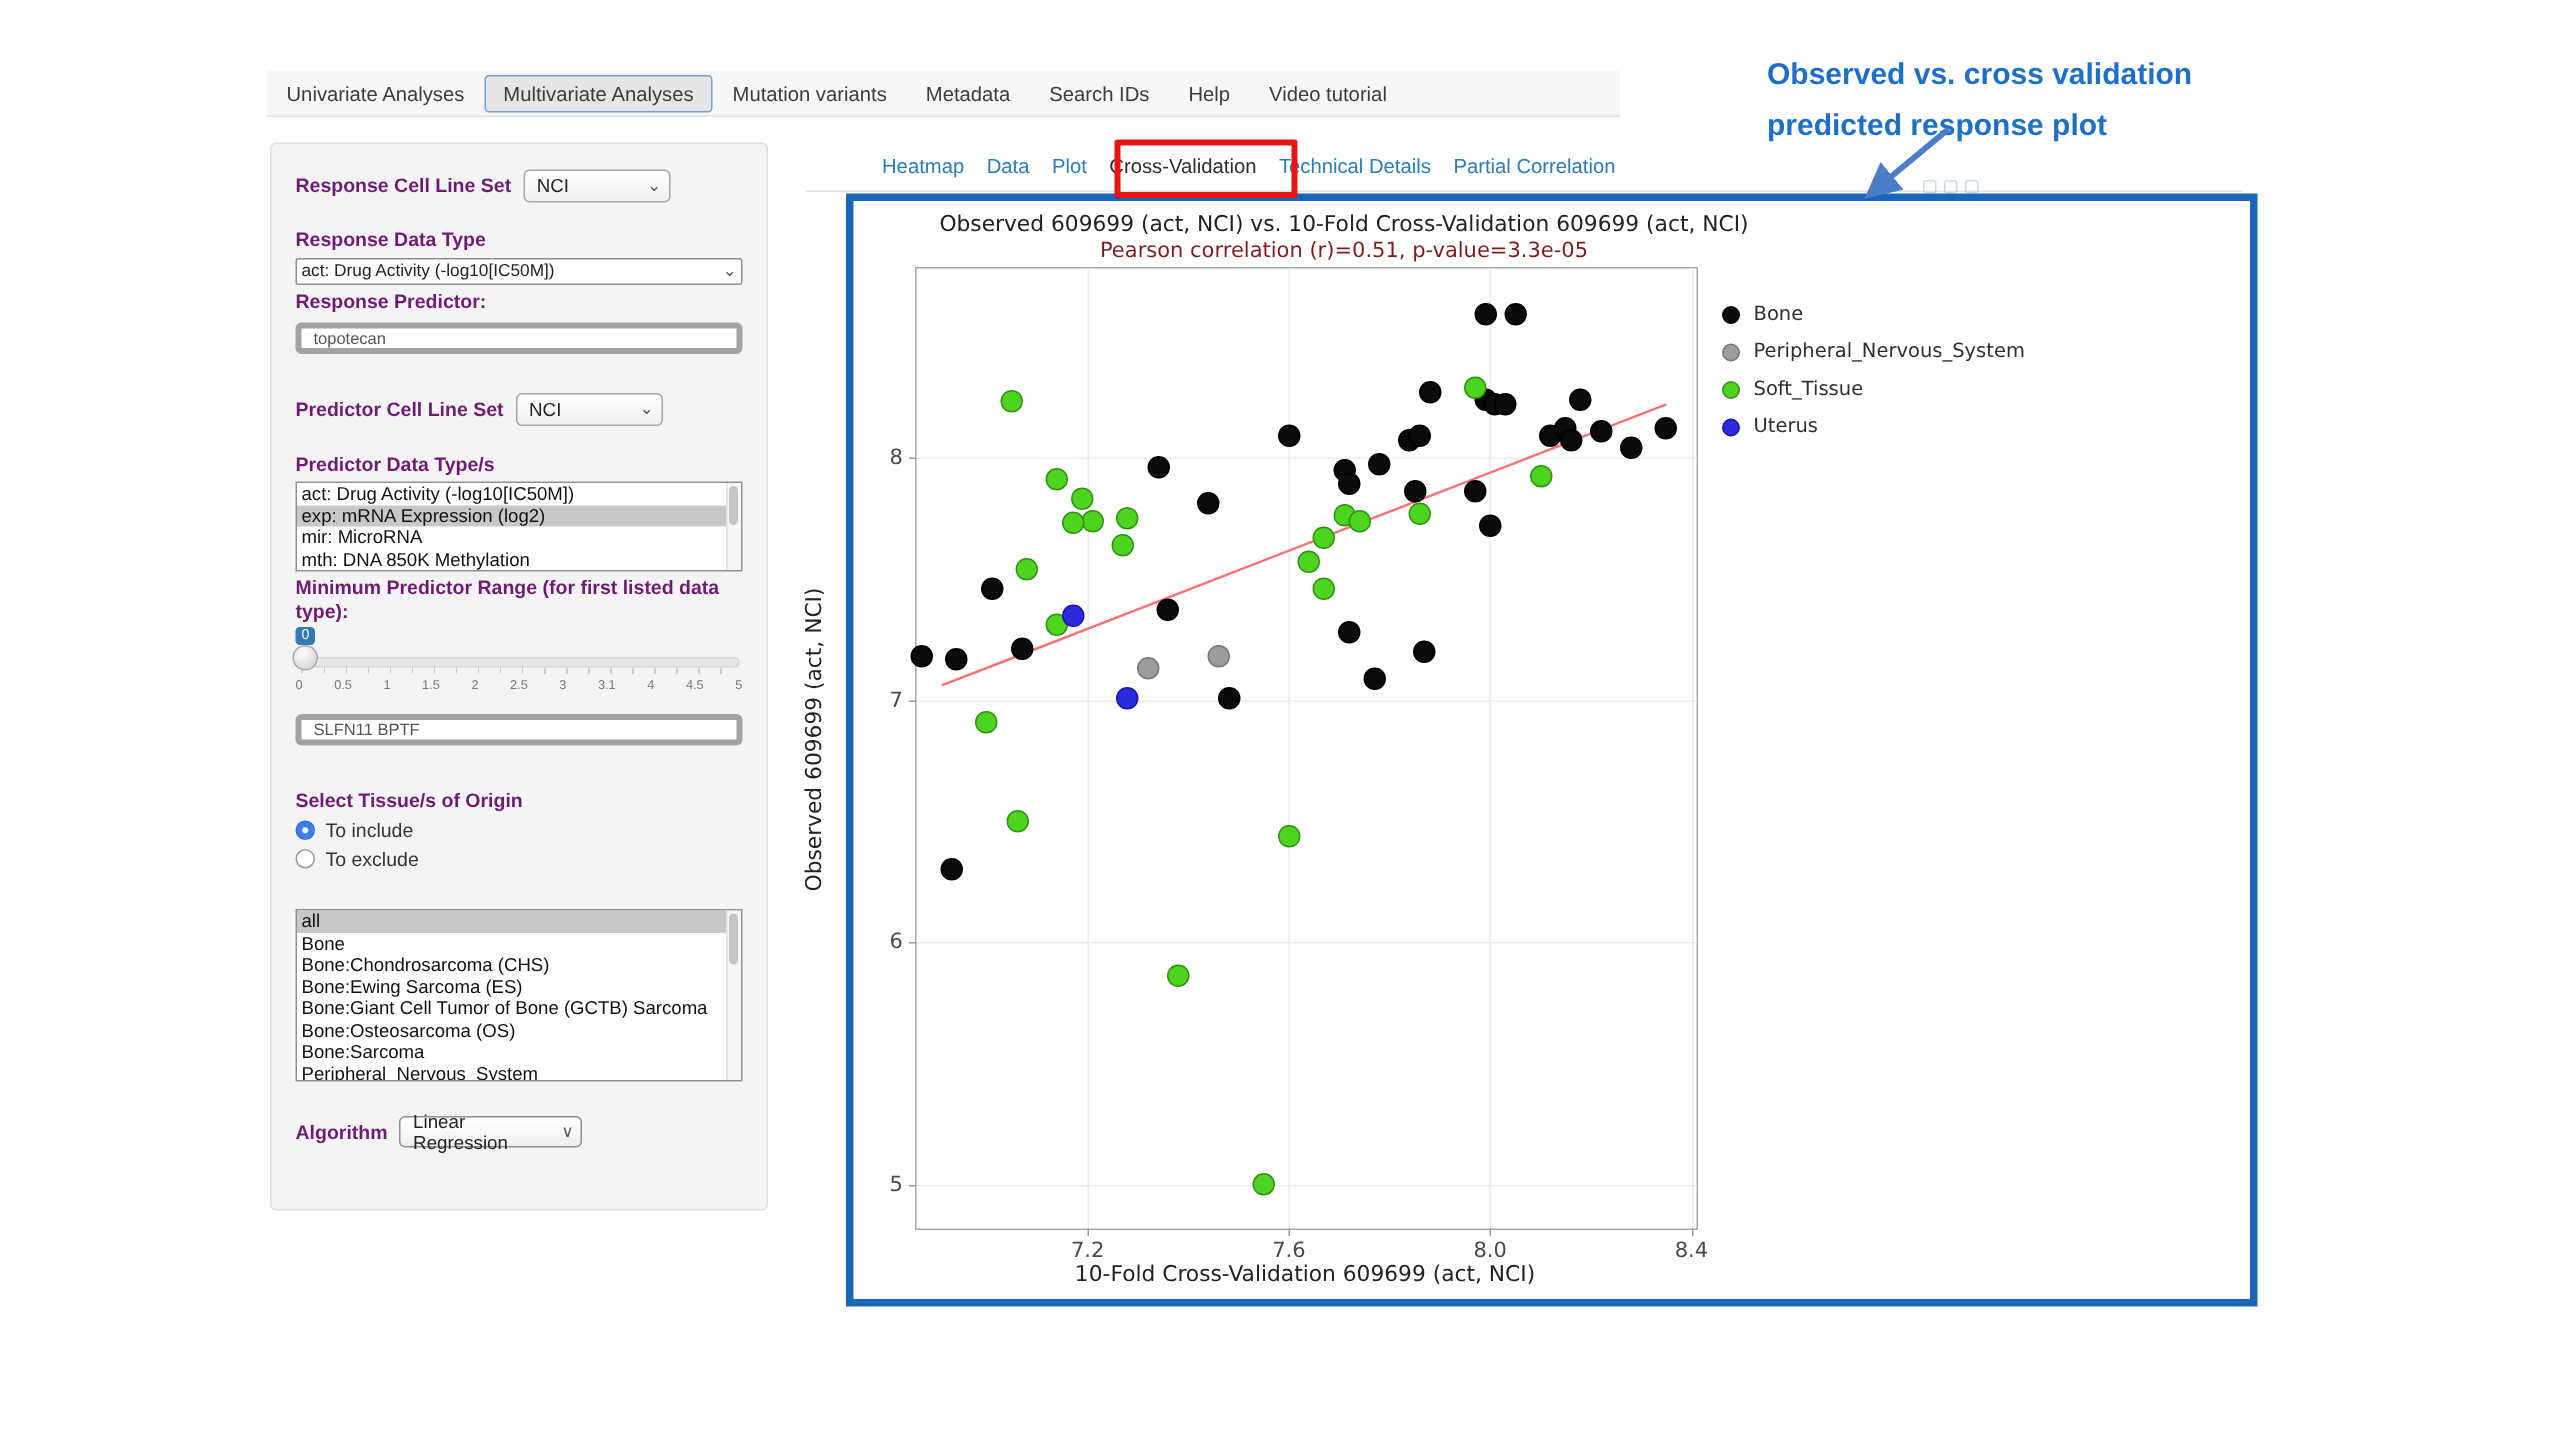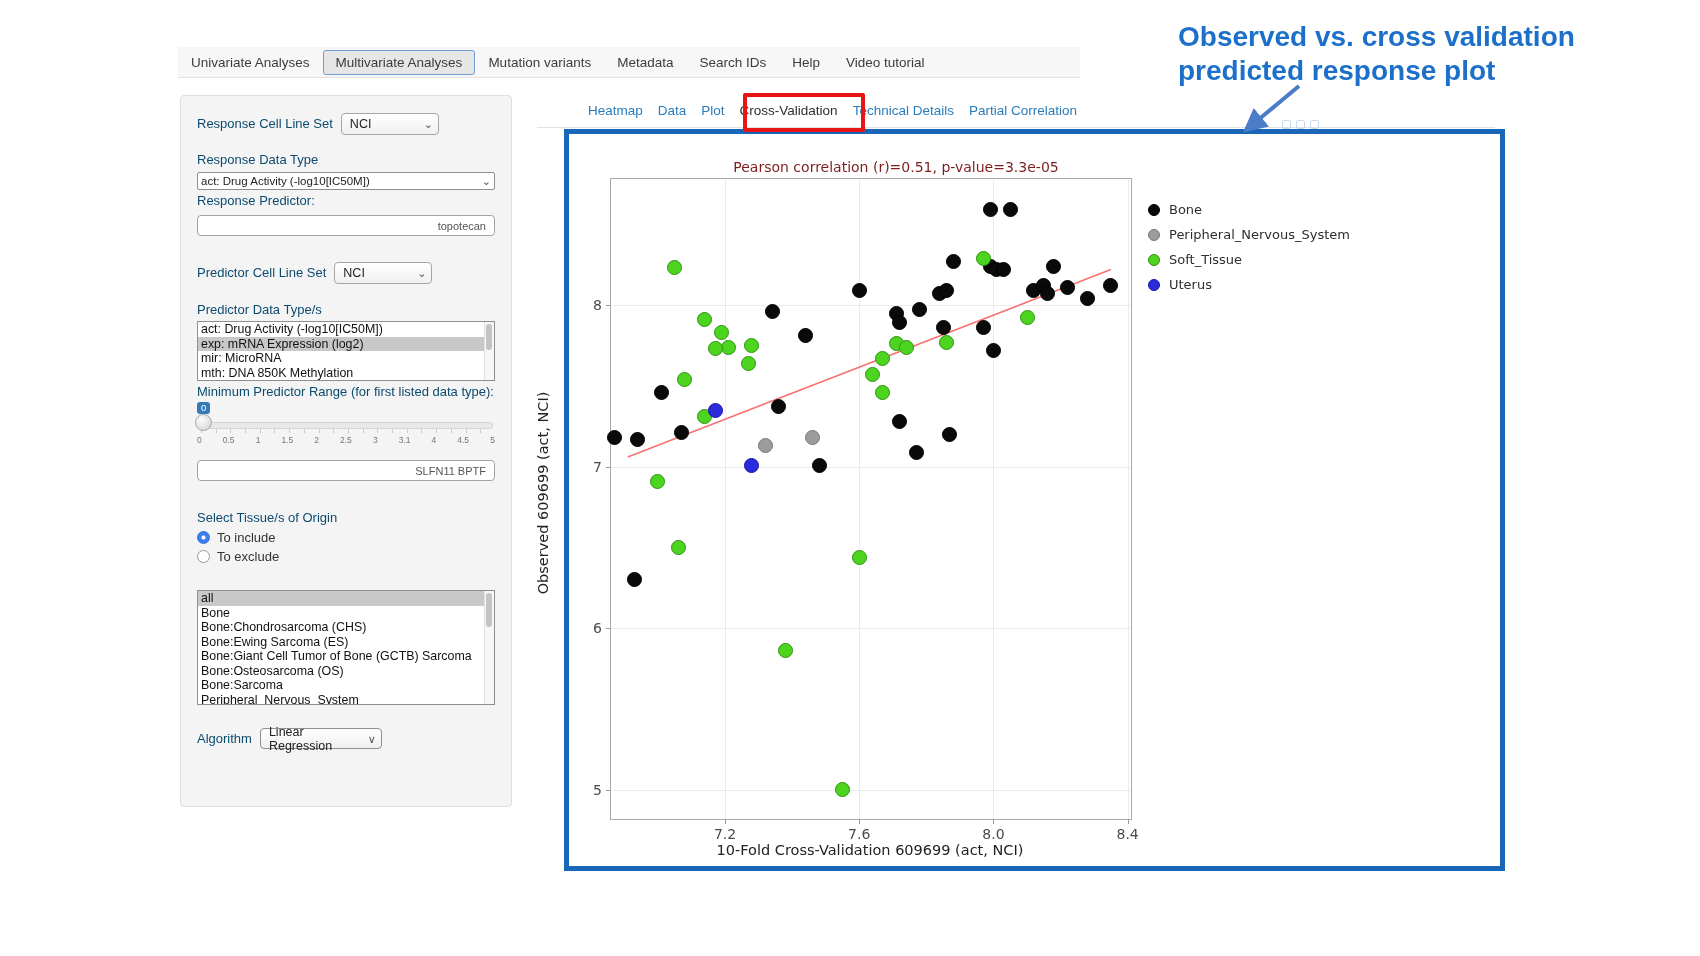--- a/index.html
+++ b/index.html
@@ -8,30 +8,30 @@
 
   
   #topnav{position:absolute;left:178px;top:47px;width:902px;height:30px;background:#f7f7f7;
           border-bottom:1px solid #e2e2e2;display:flex;align-items:center;font-size:13.5px;color:#3c3c3c;}
   #topnav .tab{padding:5px 13px;white-space:nowrap;cursor:default;}
   #topnav .tab.selected{background:#e6e6e6;border:1px solid #6f9fd3;border-radius:3px;padding:4px 12px;}
 
   
   #sidebar{position:absolute;left:180px;top:95px;width:332px;height:712px;background:#f4f4f4;
            border:1px solid #dedede;border-radius:4px;box-sizing:border-box;padding:14px 16px;font-size:13px;}
-  .lbl{font-weight:normal;color:#0c4a6e;line-height:16px;}
+  .lbl{font-weight:bold;color:#701a75;line-height:16px;}
   .inline-row{display:flex;align-items:center;gap:8px;}
   .select{display:inline-flex;align-items:center;justify-content:space-between;background:linear-gradient(#ffffff,#f0f0f0);
           border:1px solid #a6a6a6;border-radius:4px;height:22px;padding:0 5px 0 8px;font-size:12.5px;color:#222;box-sizing:border-box;}
   .select .chev{font-size:11px;color:#555;margin-left:6px;line-height:10px;}
   .select.small{width:98px;}
   .select.wide{width:100%;height:18px;border-radius:2px;border:1px solid #8f8f8f;font-size:11.5px;background:#fff;padding:0 3px;}
   .select.algo{width:122px;height:21px;font-size:12.5px;border:1px solid #8f8f8f;}
-  .tinput{width:100%;height:21px;border:1px solid #a3a3a3;border-radius:4px;background:#fff;font-size:11px;color:#555;
-          padding:0 8px;box-sizing:border-box;font-family:"Liberation Sans",sans-serif;text-align:right;}
+  .tinput{width:100%;height:21px;border:4px solid #a3a3a3;border-radius:4px;background:#fff;font-size:11px;color:#555;
+          padding:0 8px;box-sizing:border-box;font-family:"Liberation Sans",sans-serif;}
   .listbox{position:relative;border:1px solid #8f8f8f;background:#fff;width:100%;box-sizing:border-box;overflow:hidden;}
   .listbox .opt{font-size:12.4px;line-height:14.5px;padding:0 3px;white-space:nowrap;color:#111;}
   .listbox .opt.sel{background:#c8c8c8;}
   .sb-track{position:absolute;right:0;top:0;bottom:0;width:9px;background:#f7f7f7;border-left:1px solid #e0e0e0;}
   .sb-thumb{position:absolute;left:1px;width:6px;background:#c4c4c4;border-radius:3px;}
   
   #slider{position:relative;margin-top:2px;height:52px;}
   #slider-badge{position:absolute;left:0;top:0;background:#337ab7;color:#fff;font-size:9.5px;line-height:12px;
                 padding:0 4px;border-radius:3px;}
   #slider-track{position:absolute;left:0;right:2px;top:20px;height:5px;background:#e8e8e8;border-radius:3px;
@@ -76,21 +76,21 @@
   #x-axis-title{position:absolute;left:610px;top:842px;width:520px;text-align:center;font-size:14.5px;color:#222;
                 font-family:"DejaVu Sans",sans-serif;}
   #y-axis-title{position:absolute;left:543px;top:493px;transform:translate(-50%,-50%) rotate(-90deg);
                 font-size:14.5px;color:#222;white-space:nowrap;font-family:"DejaVu Sans",sans-serif;}
   #legend{position:absolute;left:1148px;top:202px;z-index:4;}
   .legend-row{display:flex;align-items:center;gap:9px;margin-bottom:10px;font-size:13px;color:#2e2e2e;
               font-family:"DejaVu Sans",sans-serif;}
   .legend-dot{width:12px;height:12px;border-radius:50%;box-sizing:border-box;}
 
   
-  #annotation{position:absolute;left:1178px;top:20px;font-size:28px;font-weight:bold;line-height:34px;color:#1d70c9;z-index:6;}
+  #annotation{position:absolute;left:1178px;top:33px;font-size:20px;font-weight:bold;line-height:34px;color:#1d70c9;z-index:6;}
   #arrow-svg{position:absolute;left:1235px;top:78px;z-index:6;}
 </style>
 </head>
 <body>
 
 <div id="page">
 
   <div id="topnav">
       <span class="tab">Univariate Analyses</span>
       <span class="tab selected">Multivariate Analyses</span>
@@ -207,20 +207,21 @@
     </div>
   <div id="tab-underline"></div>
   <div id="red-box" style="border-color: rgb(233, 20, 20);"></div>
 
   <div id="modebar">
     <span class="mb-icon"></span>
     <span class="mb-icon"></span>
     <span class="mb-icon"></span>
   </div>
   <div id="blue-box" style="border-color: rgb(26, 102, 184);"></div>
+  <div id="plot-title">Observed 609699 (act, NCI) vs. 10-Fold Cross-Validation 609699 (act, NCI)</div>
   <div id="plot-subtitle">Pearson correlation (r)=0.51, p-value=3.3e-05</div>
   <div id="plot-panel">
       <div class="vgrid" style="left: 114.065px;"></div>
       <div class="xtick-mark" style="left: 114.065px;"></div>
       <div class="xtick-label" style="left: 114.065px;">7.2</div>
       <div class="vgrid" style="left: 248.258px;"></div>
       <div class="xtick-mark" style="left: 248.258px;"></div>
       <div class="xtick-label" style="left: 248.258px;">7.6</div>
       <div class="vgrid" style="left: 382.452px;"></div>
       <div class="xtick-mark" style="left: 382.452px;"></div>

